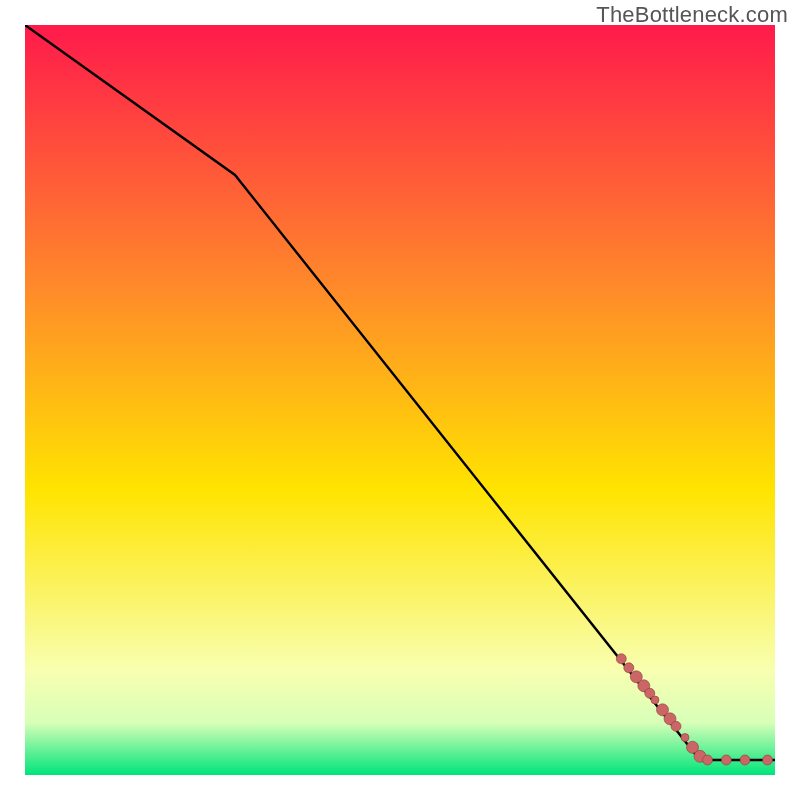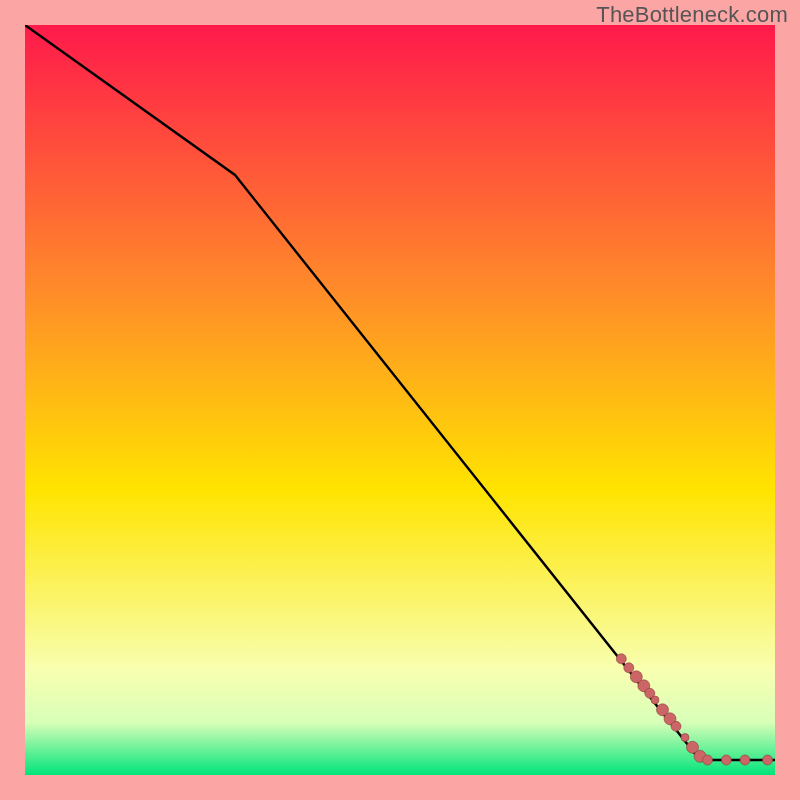--- a/index.html
+++ b/index.html
@@ -8,21 +8,21 @@
     width: 800px;
     height: 800px;
     background: #000;
     font-family: Arial, Helvetica, sans-serif;
     overflow: hidden;
   }
   .stage {
     position: relative;
     width: 800px;
     height: 800px;
-    background: #fca5a5;
+    background: #ffffff;
   }
   .watermark {
     position: absolute;
     top: 2px;
     right: 12px;
     color: #555;
     font-size: 22px;
     letter-spacing: 0.2px;
     user-select: none;
   }

